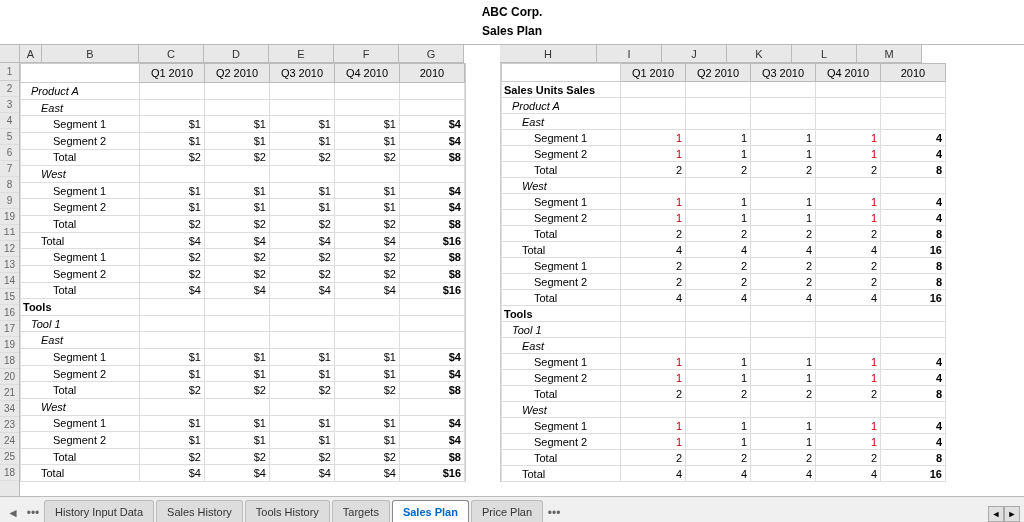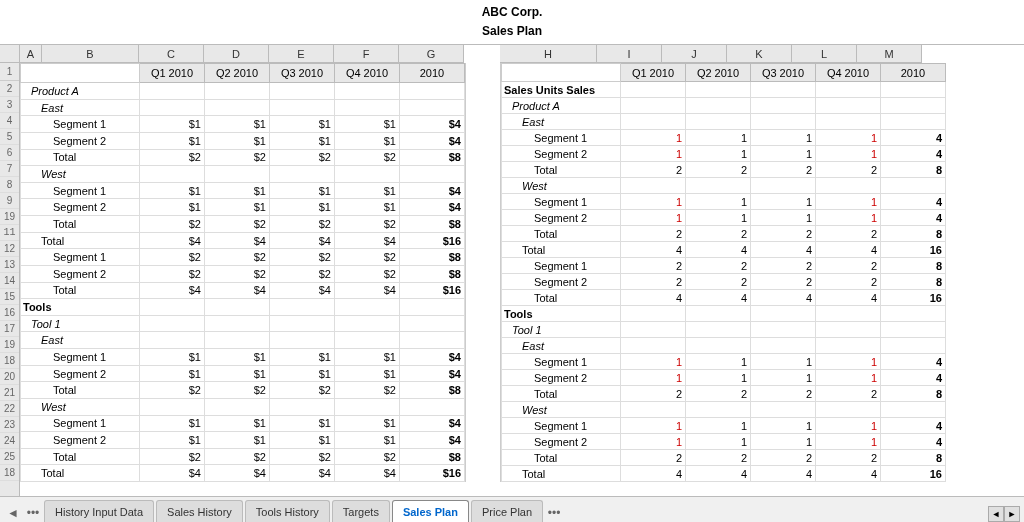--- a/index.html
+++ b/index.html
@@ -135,21 +135,21 @@
       <div style="height:16px; border-bottom:1px solid #ddd; text-align:center; font-size:10px; color:#666; line-height:16px;">12</div>
       <div style="height:16px; border-bottom:1px solid #ddd; text-align:center; font-size:10px; color:#666; line-height:16px;">13</div>
       <div style="height:16px; border-bottom:1px solid #ddd; text-align:center; font-size:10px; color:#666; line-height:16px;">14</div>
       <div style="height:16px; border-bottom:1px solid #ddd; text-align:center; font-size:10px; color:#666; line-height:16px;">15</div>
       <div style="height:16px; border-bottom:1px solid #ddd; text-align:center; font-size:10px; color:#666; line-height:16px;">16</div>
       <div style="height:16px; border-bottom:1px solid #ddd; text-align:center; font-size:10px; color:#666; line-height:16px;">17</div>
       <div style="height:16px; border-bottom:1px solid #ddd; text-align:center; font-size:10px; color:#666; line-height:16px;">19</div>
       <div style="height:16px; border-bottom:1px solid #ddd; text-align:center; font-size:10px; color:#666; line-height:16px;">18</div>
       <div style="height:16px; border-bottom:1px solid #ddd; text-align:center; font-size:10px; color:#666; line-height:16px;">20</div>
       <div style="height:16px; border-bottom:1px solid #ddd; text-align:center; font-size:10px; color:#666; line-height:16px;">21</div>
-      <div style="height:16px; border-bottom:1px solid #ddd; text-align:center; font-size:10px; color:#666; line-height:16px;">22</div>
+      <div style="height:16px; border-bottom:1px solid #ddd; text-align:center; font-size:10px; color:#666; line-height:16px;">34</div>
       <div style="height:16px; border-bottom:1px solid #ddd; text-align:center; font-size:10px; color:#666; line-height:16px;">23</div>
       <div style="height:16px; border-bottom:1px solid #ddd; text-align:center; font-size:10px; color:#666; line-height:16px;">24</div>
       <div style="height:16px; border-bottom:1px solid #ddd; text-align:center; font-size:10px; color:#666; line-height:16px;">25</div>
       <div style="height:16px; border-bottom:1px solid #ddd; text-align:center; font-size:10px; color:#666; line-height:16px;">18</div>
 
     </div>
 
     <div style="flex:1; overflow:auto;">
       <div style="display:flex; min-width: 960px;">
 

